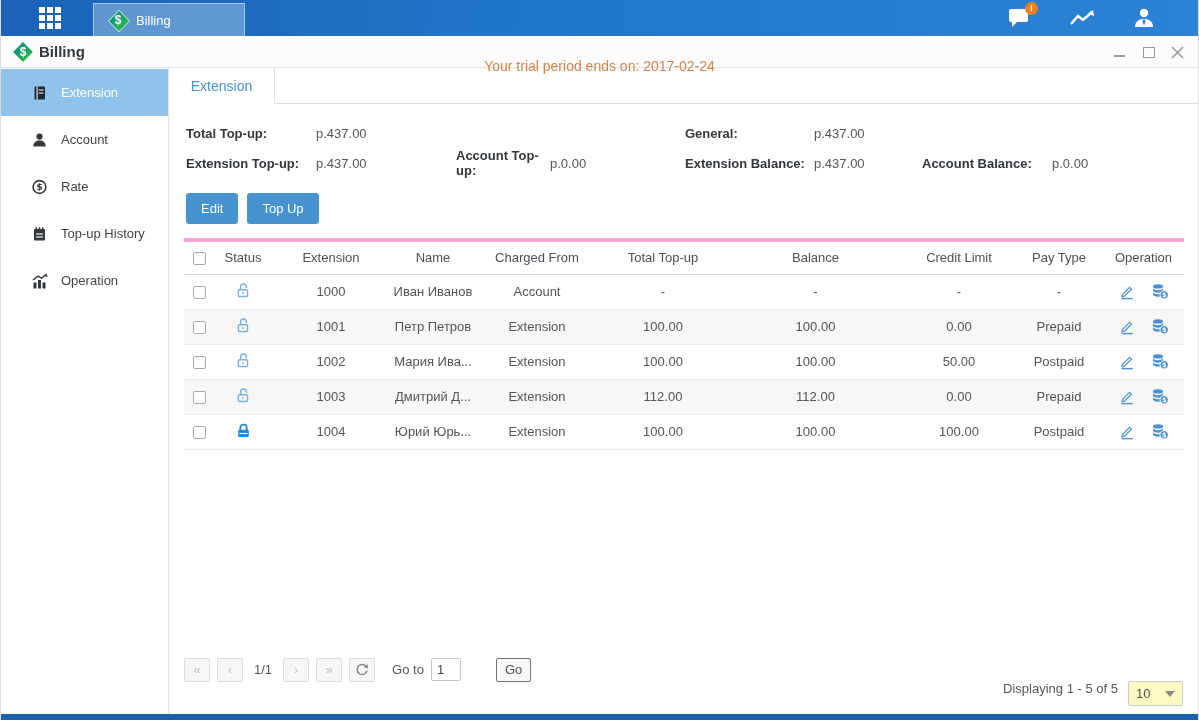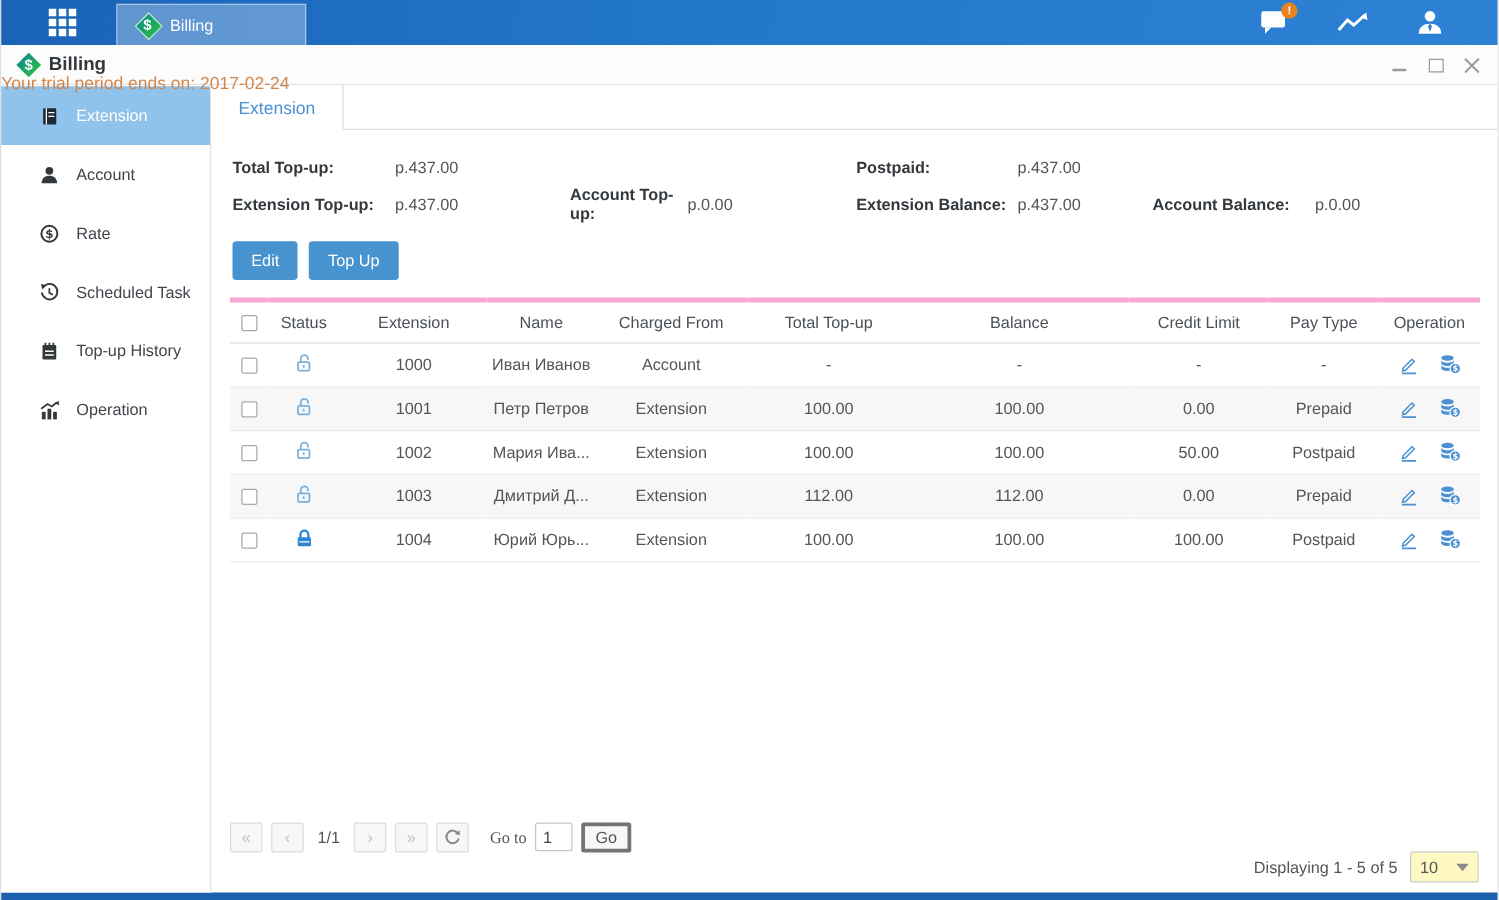--- a/index.html
+++ b/index.html
@@ -15,21 +15,21 @@
   .diamond::before { content:""; position:absolute; left:3px; top:3px; width:14px; height:14px; transform:rotate(45deg); background:linear-gradient(90deg,#0e947e 0%,#27b54e 100%); border:1px solid rgba(255,255,255,0.7); }
   .diamond i { position:absolute; left:0; top:1px; width:20px; text-align:center; font-style:normal; font-weight:bold; font-size:12px; color:#fff; line-height:18px; }
   .topbar-right { position:absolute; right:40px; top:0; height:36px; display:flex; align-items:center; gap:34px; }
   .tb-icon { position:relative; width:28px; height:26px; display:flex; align-items:center; justify-content:center; cursor:pointer; }
   .badge { position:absolute; top:-3px; right:-4px; width:13px; height:13px; border-radius:50%; background:#e8821e; color:#fff; font-size:9px; font-weight:bold; text-align:center; line-height:13px; }
 
   
   .titlebar { height:32px; flex:0 0 32px; background:#fcfcfc; border-bottom:1px solid #e3e3e3; display:flex; align-items:center; position:relative; padding:0 12px; }
   .titlebar .diamond::before { background:linear-gradient(90deg,#0e947e 0%,#27b54e 100%); border:none; }
   .window-title { font-size:15px; font-weight:bold; color:#33383d; margin-left:6px; }
-  .trial { position:absolute; left:0; right:0; text-align:left; font-size:14px; color:#d2854b; pointer-events:none;margin-top:28px; }
+  .trial { position:absolute; left:0; right:0; text-align:center; font-size:14px; color:#d2854b; pointer-events:none;margin-top:28px; }
   .win-controls { position:absolute; right:14px; top:0; height:32px; display:flex; align-items:center; gap:16px; }
   .wc { width:13px; height:13px; position:relative; cursor:pointer; }
   .wc-min::after { content:""; position:absolute; left:1px; right:1px; bottom:2px; border-bottom:2px solid #9a9a9a; }
   .wc-max::after { content:""; position:absolute; left:1px; top:1px; width:10px; height:9px; border:1.5px solid #9a9a9a; }
   .wc-close svg { display:block; }
 
   
   .app-body { flex:1; display:flex; min-height:0; border-bottom:6px solid #1b61ad; }
   .sidebar { width:168px; flex:0 0 168px; background:#fff; border-right:1px solid #e4e4e4; padding-top:1px; }
   .side-item { height:47px; display:flex; align-items:center; gap:13px; padding-left:30px; font-size:13px; color:#3f454b; cursor:pointer; }
@@ -69,24 +69,24 @@
   .name-cell { white-space:nowrap; overflow:hidden; }
   .chk { display:inline-block; width:13px; height:13px; border:1px solid #a9a9a9; border-radius:2px; background:#fff; cursor:pointer; vertical-align:middle; }
   .op-icons { display:flex; justify-content:center; gap:16px; align-items:center; }
   .op-icons svg { cursor:pointer; }
 
   
   .flex-spacer { flex:1; }
   .pagination { flex:0 0 40px; display:flex; align-items:center; padding:0 15px 8px 15px; gap:7px; font-size:13px; color:#555; }
   .pg-btn { width:26px; height:24px; background:#f7f7f7; border:1px solid #dcdcdc; border-radius:2px; display:flex; align-items:center; justify-content:center; font-size:13px; color:#c0c0c0; cursor:pointer; }
   .pg-indicator { padding:0 4px; color:#555; }
-  .goto-label { margin-left:10px;font-family:Liberation Serif, serif; }
+  .goto-label { margin-left:10px; }
   .goto-input { width:30px; height:23px; border:1px solid #c6c6c6; border-radius:2px; font-size:13px; font-family:inherit; padding-left:5px; color:#444; }
-  .go-btn { height:24px; background:#f7f7f7; border:3px solid #737373; border-radius:2px; font-size:13px; font-family:inherit; color:#555; padding:0 8px; cursor:pointer; }
-  .pg-right { margin-left:auto; display:flex; align-items:center; gap:10px;margin-top:48px; }
+  .go-btn { height:24px; background:#f7f7f7; border:1px solid #737373; border-radius:2px; font-size:13px; font-family:inherit; color:#555; padding:0 8px; cursor:pointer;margin-left:28px; }
+  .pg-right { margin-left:auto; display:flex; align-items:flex-start; gap:10px;margin-top:48px; }
   .pagesize { width:55px; height:25px; background:#fef9c3; border:1px solid #ccc; border-radius:2px; display:flex; align-items:center; padding:0 7px; cursor:pointer; color:#555; }
   .caret { margin-left:auto; width:0; height:0; border-left:5px solid transparent; border-right:5px solid transparent; border-top:6px solid #8a8a8a; }
 </style>
 </head>
 <body>
 
 <div class="window">
 
   <div class="topbar">
     <div class="apps-grid">
@@ -168,28 +168,20 @@
         <span>Account</span>
       </div>
       <div class="side-item">
         <svg width="16" height="16" viewBox="0 0 16 16">
           <circle cx="8" cy="8" r="6.4" fill="none" stroke="currentColor" stroke-width="1.6"></circle>
           <text x="8" y="11.4" text-anchor="middle" font-size="9.5" font-weight="bold" font-family="DejaVu Sans" fill="currentColor">$</text>
         </svg>
         <span>Rate</span>
       </div>
       <div class="side-item">
-        <svg width="16" height="16" viewBox="0 0 16 16">
-          <path d="M3.2 3.6 A6.2 6.2 0 1 1 2 8" fill="none" stroke="currentColor" stroke-width="1.5"></path>
-          <path d="M1.2 1.2 L5.6 2.2 L2.4 5.6 Z" fill="currentColor"></path>
-          <polyline points="8,4.5 8,8.3 10.8,9.8" fill="none" stroke="currentColor" stroke-width="1.4"></polyline>
-        </svg>
-        <span>Scheduled Task</span>
-      </div>
-      <div class="side-item">
         <svg width="16" height="16" viewBox="0 0 16 16" fill="currentColor">
           <rect x="2.5" y="3" width="11" height="11.5" rx="1"></rect>
           <line x1="4.8" y1="1.2" x2="4.8" y2="4.6" stroke="currentColor" stroke-width="1.4"></line>
           <line x1="8" y1="1.2" x2="8" y2="4.6" stroke="currentColor" stroke-width="1.4"></line>
           <line x1="11.2" y1="1.2" x2="11.2" y2="4.6" stroke="currentColor" stroke-width="1.4"></line>
           <line x1="4.5" y1="8" x2="11.5" y2="8" stroke="#fff" stroke-width="1.1"></line>
           <line x1="4.5" y1="11" x2="11.5" y2="11" stroke="#fff" stroke-width="1.1"></line>
         </svg>
         <span>Top-up History</span>
       </div>
@@ -220,21 +212,21 @@
           </div>
           <div class="sum-row">
             <span class="lab lab1">Extension Top-up:</span>
             <span class="val val1">p.437.00</span>
             <span class="lab lab2">Account Top-up:</span>
             <span class="val">p.0.00</span>
           </div>
         </div>
         <div class="sum-half right">
           <div class="sum-row">
-            <span class="lab lab1">Postpaid:</span>
+            <span class="lab lab1">General:</span>
             <span class="val val1">p.437.00</span>
           </div>
           <div class="sum-row">
             <span class="lab lab1">Extension Balance:</span>
             <span class="val val1">p.437.00</span>
             <span class="lab lab2">Account Balance:</span>
             <span class="val">p.0.00</span>
           </div>
         </div>
       </div>

